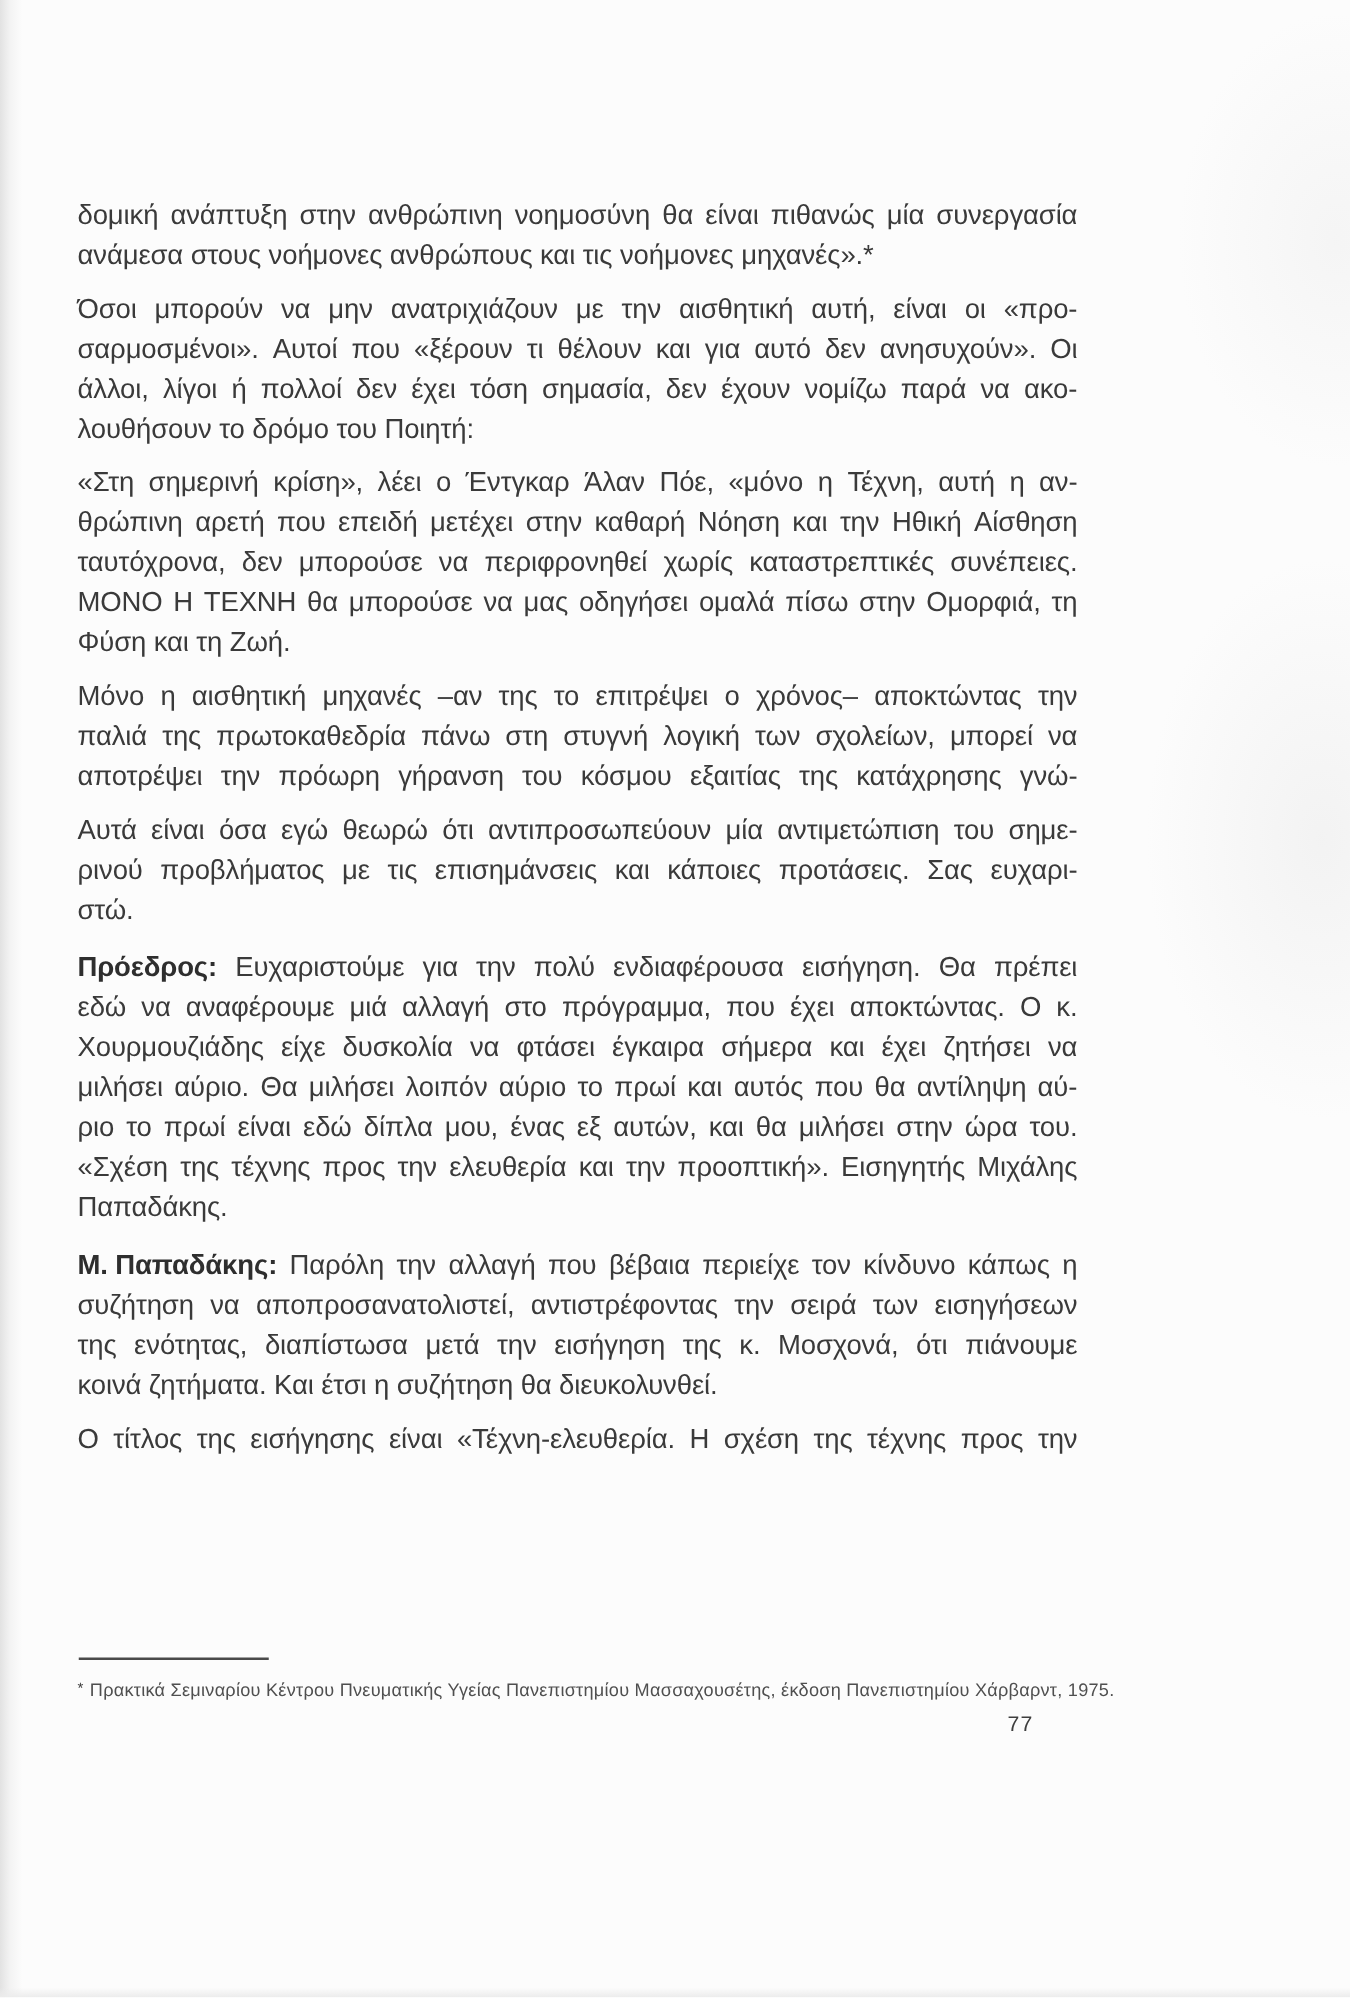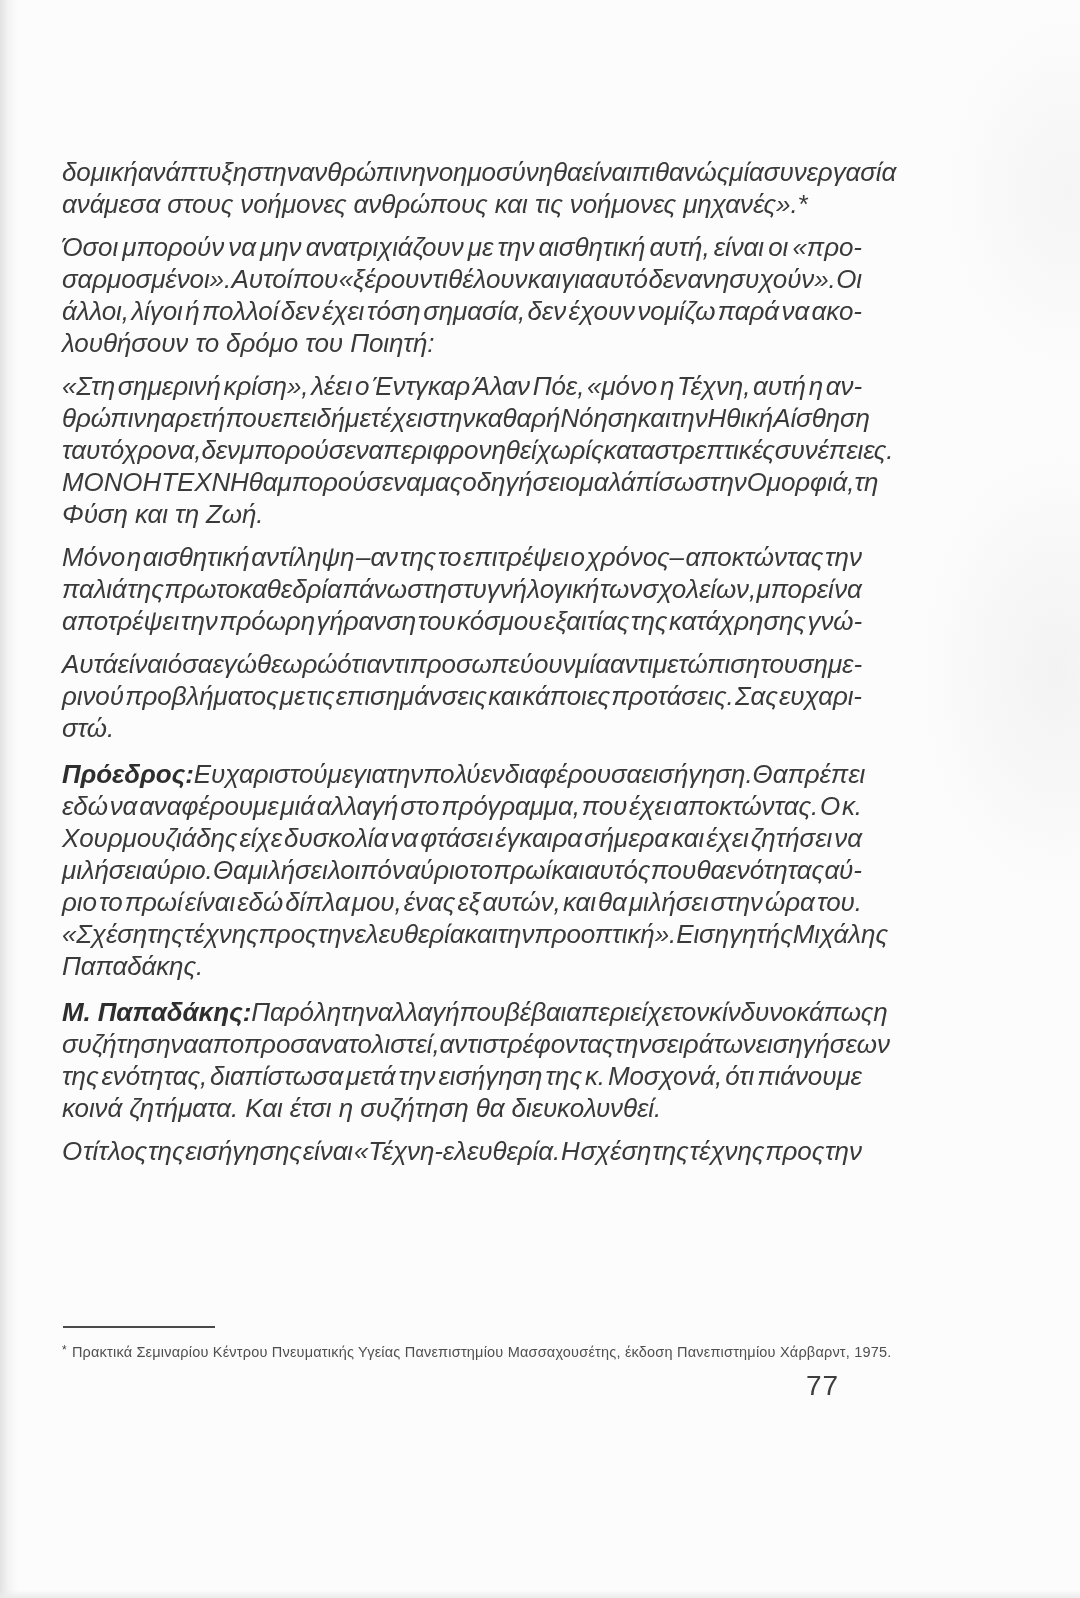--- a/index.html
+++ b/index.html
@@ -37,24 +37,23 @@
     background:
       radial-gradient(ellipse 200px 320px at 90% 42%, rgba(225,225,225,0.35), rgba(252,252,252,0) 70%),
       radial-gradient(ellipse 180px 260px at 95% 12%, rgba(228,228,228,0.30), rgba(252,252,252,0) 70%);
     pointer-events: none;
   }
   .text-block {
     position: absolute;
     left: 62px;
     top: 156px;
     width: 800px;
-    font-size: 26px;
+    font-size: 22px;
     line-height: 32px;
     letter-spacing: -0.1px;
-    font-style: italic;
   }
   .paragraph { margin: 0 0 11px 0; }
   .paragraph.speaker-para { margin-top: 14px; }
   .line {
     display: flex;
     justify-content: space-between;
     line-height: 32px;
     white-space: pre;
   }
   .line.last {
@@ -85,21 +84,21 @@
   .footnote-marker {
     font-size: 12px;
     vertical-align: 3px;
     margin-right: 5px;
     color: #3e3e3e;
   }
   .page-number {
     position: absolute;
     left: 806px;
     top: 1370px;
-    font-size: 28px;
+    font-size: 17px;
     color: #3e3e3e;
     letter-spacing: 1px;
   }
 </style>
 </head>
 <body>
 
 <div class="page">
   <div class="scan-mottle"></div>
   <div class="scan-edge-left"></div>
@@ -117,34 +116,34 @@
         <div class="line last">λουθήσουν το δρόμο του Ποιητή:</div>
       </div>
       <div class="paragraph">
         <div class="line"><span>«Στη</span><span>σημερινή</span><span>κρίση»,</span><span>λέει</span><span>ο</span><span>Έντγκαρ</span><span>Άλαν</span><span>Πόε,</span><span>«μόνο</span><span>η</span><span>Τέχνη,</span><span>αυτή</span><span>η</span><span>αν-</span></div>
         <div class="line"><span>θρώπινη</span><span>αρετή</span><span>που</span><span>επειδή</span><span>μετέχει</span><span>στην</span><span>καθαρή</span><span>Νόηση</span><span>και</span><span>την</span><span>Ηθική</span><span>Αίσθηση</span></div>
         <div class="line"><span>ταυτόχρονα,</span><span>δεν</span><span>μπορούσε</span><span>να</span><span>περιφρονηθεί</span><span>χωρίς</span><span>καταστρεπτικές</span><span>συνέπειες.</span></div>
         <div class="line"><span>ΜΟΝΟ</span><span>Η</span><span>ΤΕΧΝΗ</span><span>θα</span><span>μπορούσε</span><span>να</span><span>μας</span><span>οδηγήσει</span><span>ομαλά</span><span>πίσω</span><span>στην</span><span>Ομορφιά,</span><span>τη</span></div>
         <div class="line last">Φύση και τη Ζωή.</div>
       </div>
       <div class="paragraph">
-        <div class="line"><span>Μόνο</span><span>η</span><span>αισθητική</span><span>αντίληψη</span><span>–αν</span><span>της</span><span>το</span><span>επιτρέψει</span><span>ο</span><span>χρόνος–</span><span>αποκτώντας</span><span>την</span></div>
+        <div class="line"><span>Μόνο</span><span>η</span><span>αισθητική</span><span>μηχανές</span><span>–αν</span><span>της</span><span>το</span><span>επιτρέψει</span><span>ο</span><span>χρόνος–</span><span>αποκτώντας</span><span>την</span></div>
         <div class="line"><span>παλιά</span><span>της</span><span>πρωτοκαθεδρία</span><span>πάνω</span><span>στη</span><span>στυγνή</span><span>λογική</span><span>των</span><span>σχολείων,</span><span>μπορεί</span><span>να</span></div>
         <div class="line"><span>αποτρέψει</span><span>την</span><span>πρόωρη</span><span>γήρανση</span><span>του</span><span>κόσμου</span><span>εξαιτίας</span><span>της</span><span>κατάχρησης</span><span>γνώ-</span></div>
       </div>
       <div class="paragraph">
         <div class="line"><span>Αυτά</span><span>είναι</span><span>όσα</span><span>εγώ</span><span>θεωρώ</span><span>ότι</span><span>αντιπροσωπεύουν</span><span>μία</span><span>αντιμετώπιση</span><span>του</span><span>σημε-</span></div>
         <div class="line"><span>ρινού</span><span>προβλήματος</span><span>με</span><span>τις</span><span>επισημάνσεις</span><span>και</span><span>κάποιες</span><span>προτάσεις.</span><span>Σας</span><span>ευχαρι-</span></div>
         <div class="line last">στώ.</div>
       </div>
       <div class="paragraph speaker-para">
         <div class="line"><span class="speaker-label">Πρόεδρος:</span><span>Ευχαριστούμε</span><span>για</span><span>την</span><span>πολύ</span><span>ενδιαφέρουσα</span><span>εισήγηση.</span><span>Θα</span><span>πρέπει</span></div>
         <div class="line"><span>εδώ</span><span>να</span><span>αναφέρουμε</span><span>μιά</span><span>αλλαγή</span><span>στο</span><span>πρόγραμμα,</span><span>που</span><span>έχει</span><span>αποκτώντας.</span><span>Ο</span><span>κ.</span></div>
         <div class="line"><span>Χουρμουζιάδης</span><span>είχε</span><span>δυσκολία</span><span>να</span><span>φτάσει</span><span>έγκαιρα</span><span>σήμερα</span><span>και</span><span>έχει</span><span>ζητήσει</span><span>να</span></div>
-        <div class="line"><span>μιλήσει</span><span>αύριο.</span><span>Θα</span><span>μιλήσει</span><span>λοιπόν</span><span>αύριο</span><span>το</span><span>πρωί</span><span>και</span><span>αυτός</span><span>που</span><span>θα</span><span>ενότητας</span><span>αύ-</span></div>
+        <div class="line"><span>μιλήσει</span><span>αύριο.</span><span>Θα</span><span>μιλήσει</span><span>λοιπόν</span><span>αύριο</span><span>το</span><span>πρωί</span><span>και</span><span>αυτός</span><span>που</span><span>θα</span><span>αντίληψη</span><span>αύ-</span></div>
         <div class="line"><span>ριο</span><span>το</span><span>πρωί</span><span>είναι</span><span>εδώ</span><span>δίπλα</span><span>μου,</span><span>ένας</span><span>εξ</span><span>αυτών,</span><span>και</span><span>θα</span><span>μιλήσει</span><span>στην</span><span>ώρα</span><span>του.</span></div>
         <div class="line"><span>«Σχέση</span><span>της</span><span>τέχνης</span><span>προς</span><span>την</span><span>ελευθερία</span><span>και</span><span>την</span><span>προοπτική».</span><span>Εισηγητής</span><span>Μιχάλης</span></div>
         <div class="line last">Παπαδάκης.</div>
       </div>
       <div class="paragraph speaker-para">
         <div class="line"><span class="speaker-label">Μ. Παπαδάκης:</span><span>Παρόλη</span><span>την</span><span>αλλαγή</span><span>που</span><span>βέβαια</span><span>περιείχε</span><span>τον</span><span>κίνδυνο</span><span>κάπως</span><span>η</span></div>
         <div class="line"><span>συζήτηση</span><span>να</span><span>αποπροσανατολιστεί,</span><span>αντιστρέφοντας</span><span>την</span><span>σειρά</span><span>των</span><span>εισηγήσεων</span></div>
         <div class="line"><span>της</span><span>ενότητας,</span><span>διαπίστωσα</span><span>μετά</span><span>την</span><span>εισήγηση</span><span>της</span><span>κ.</span><span>Μοσχονά,</span><span>ότι</span><span>πιάνουμε</span></div>
         <div class="line last">κοινά ζητήματα. Και έτσι η συζήτηση θα διευκολυνθεί.</div>
       </div>

